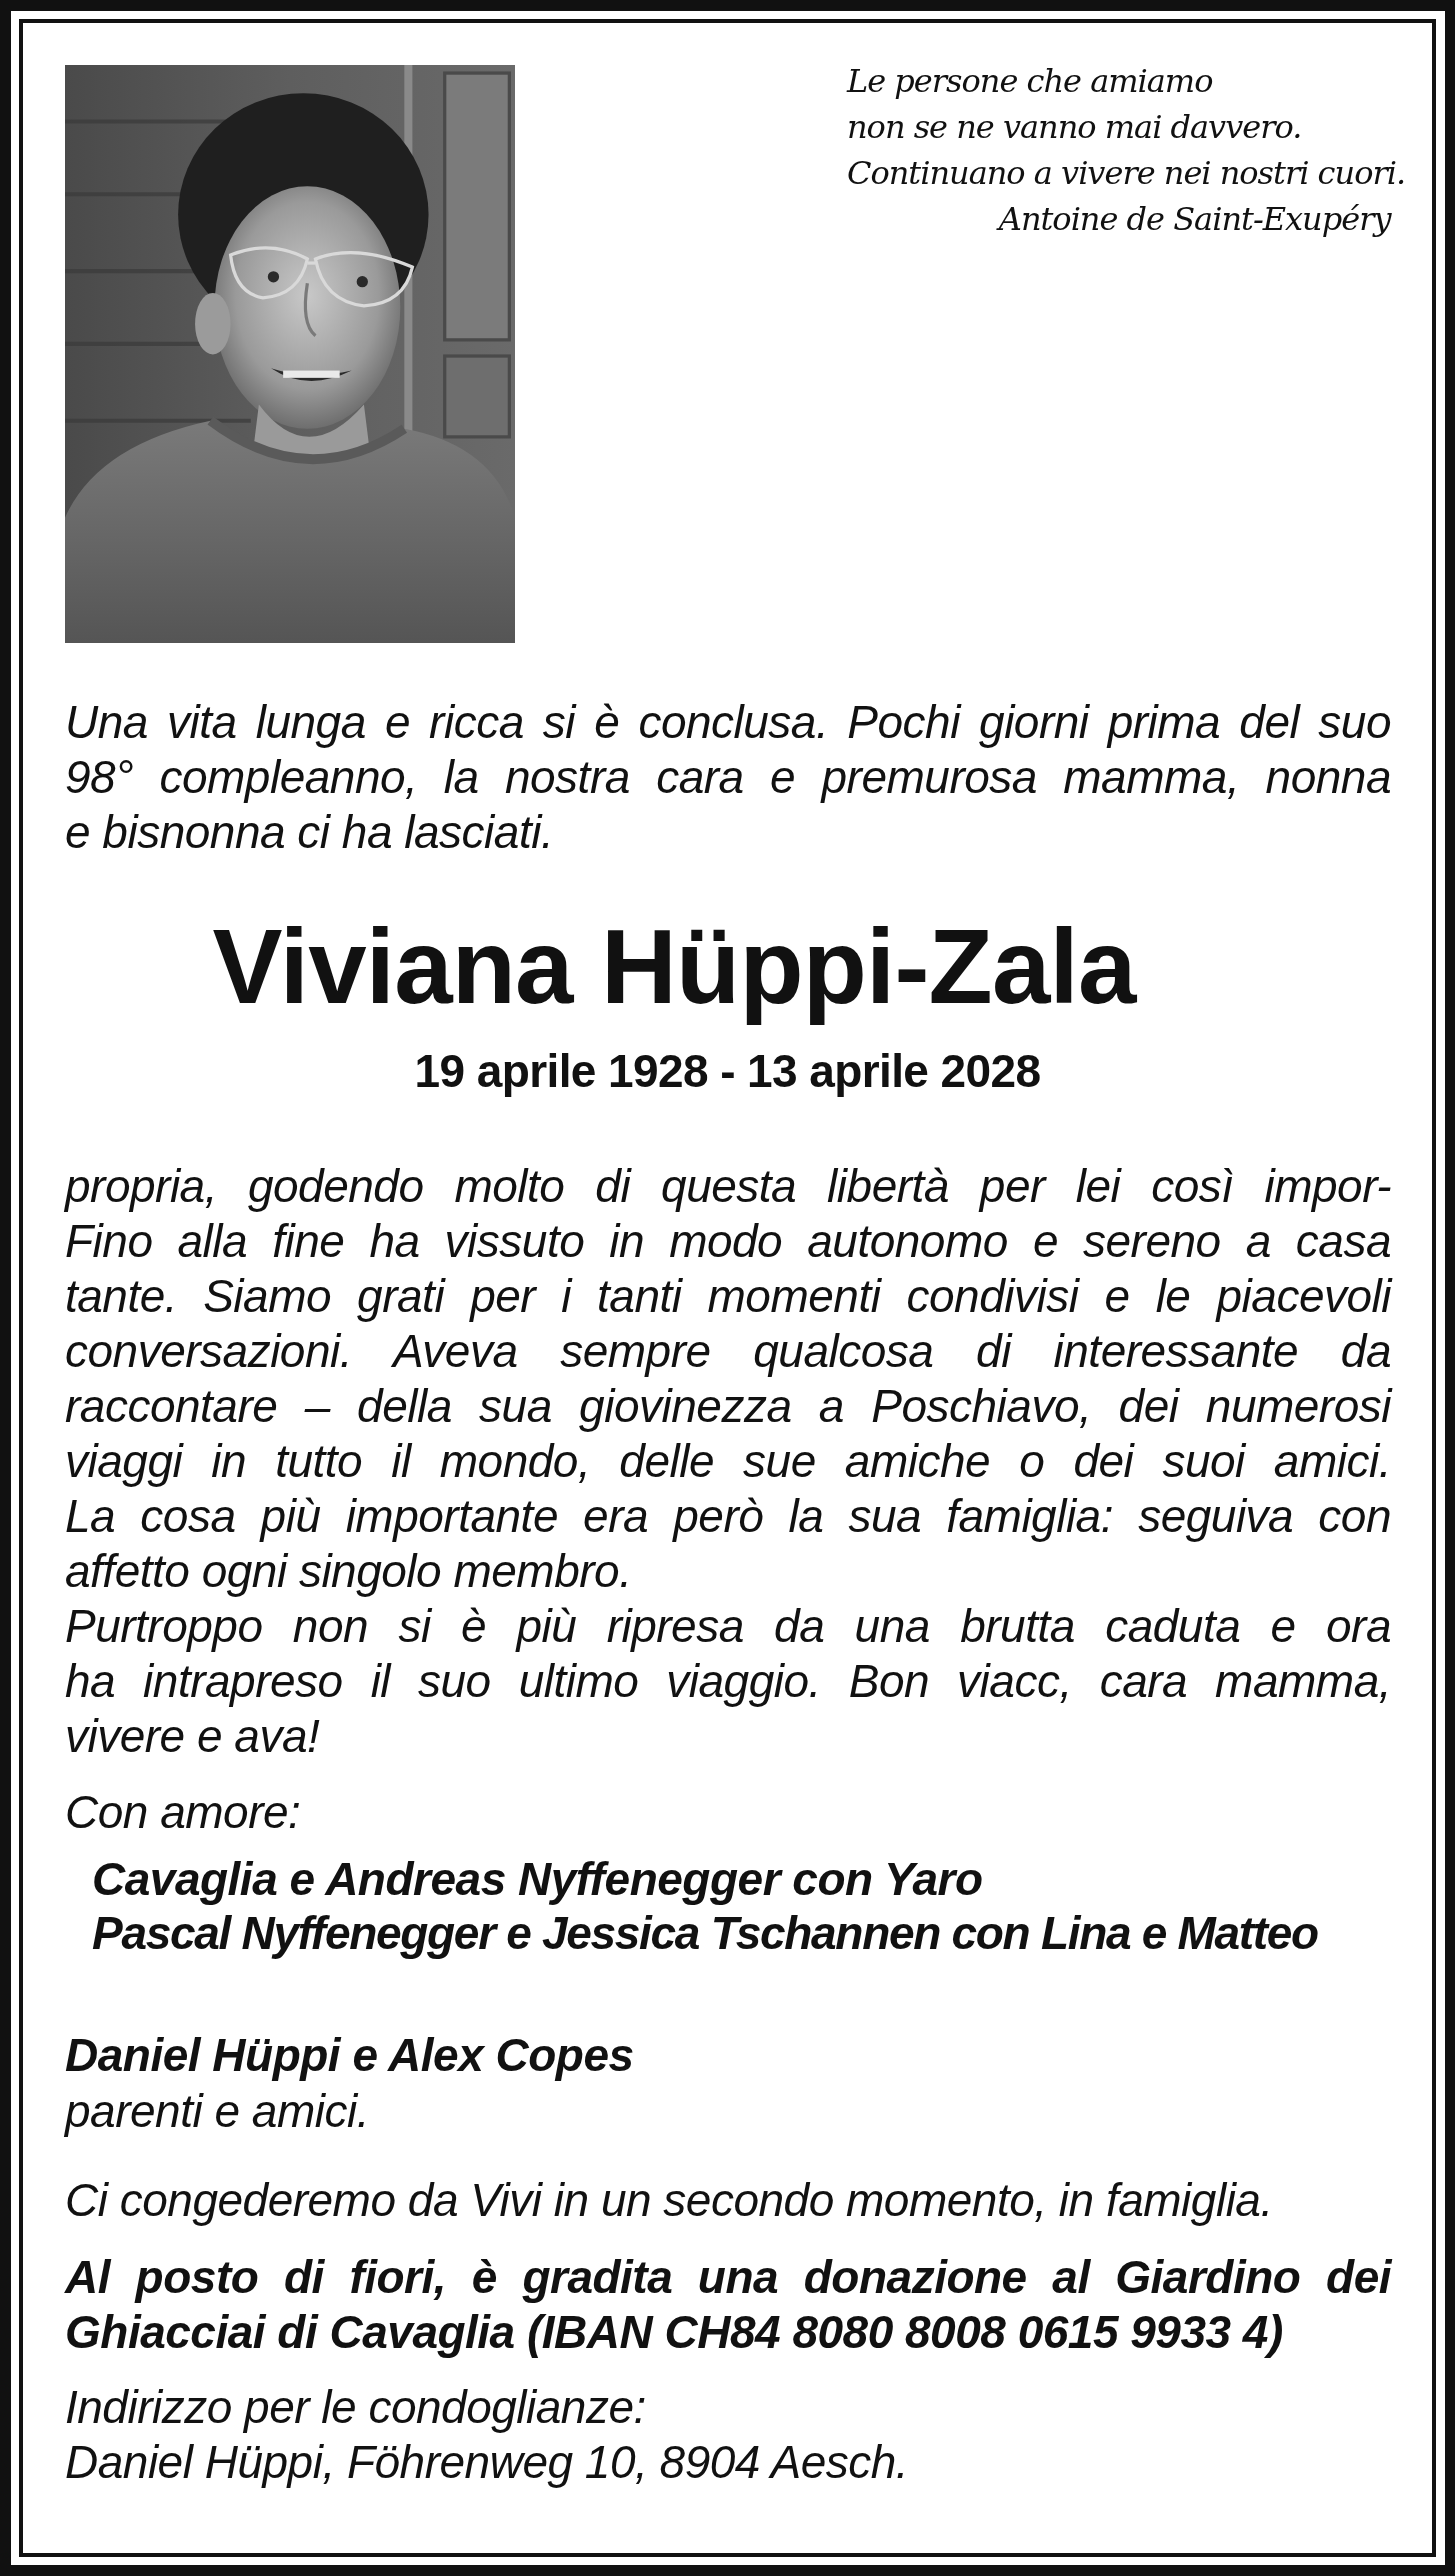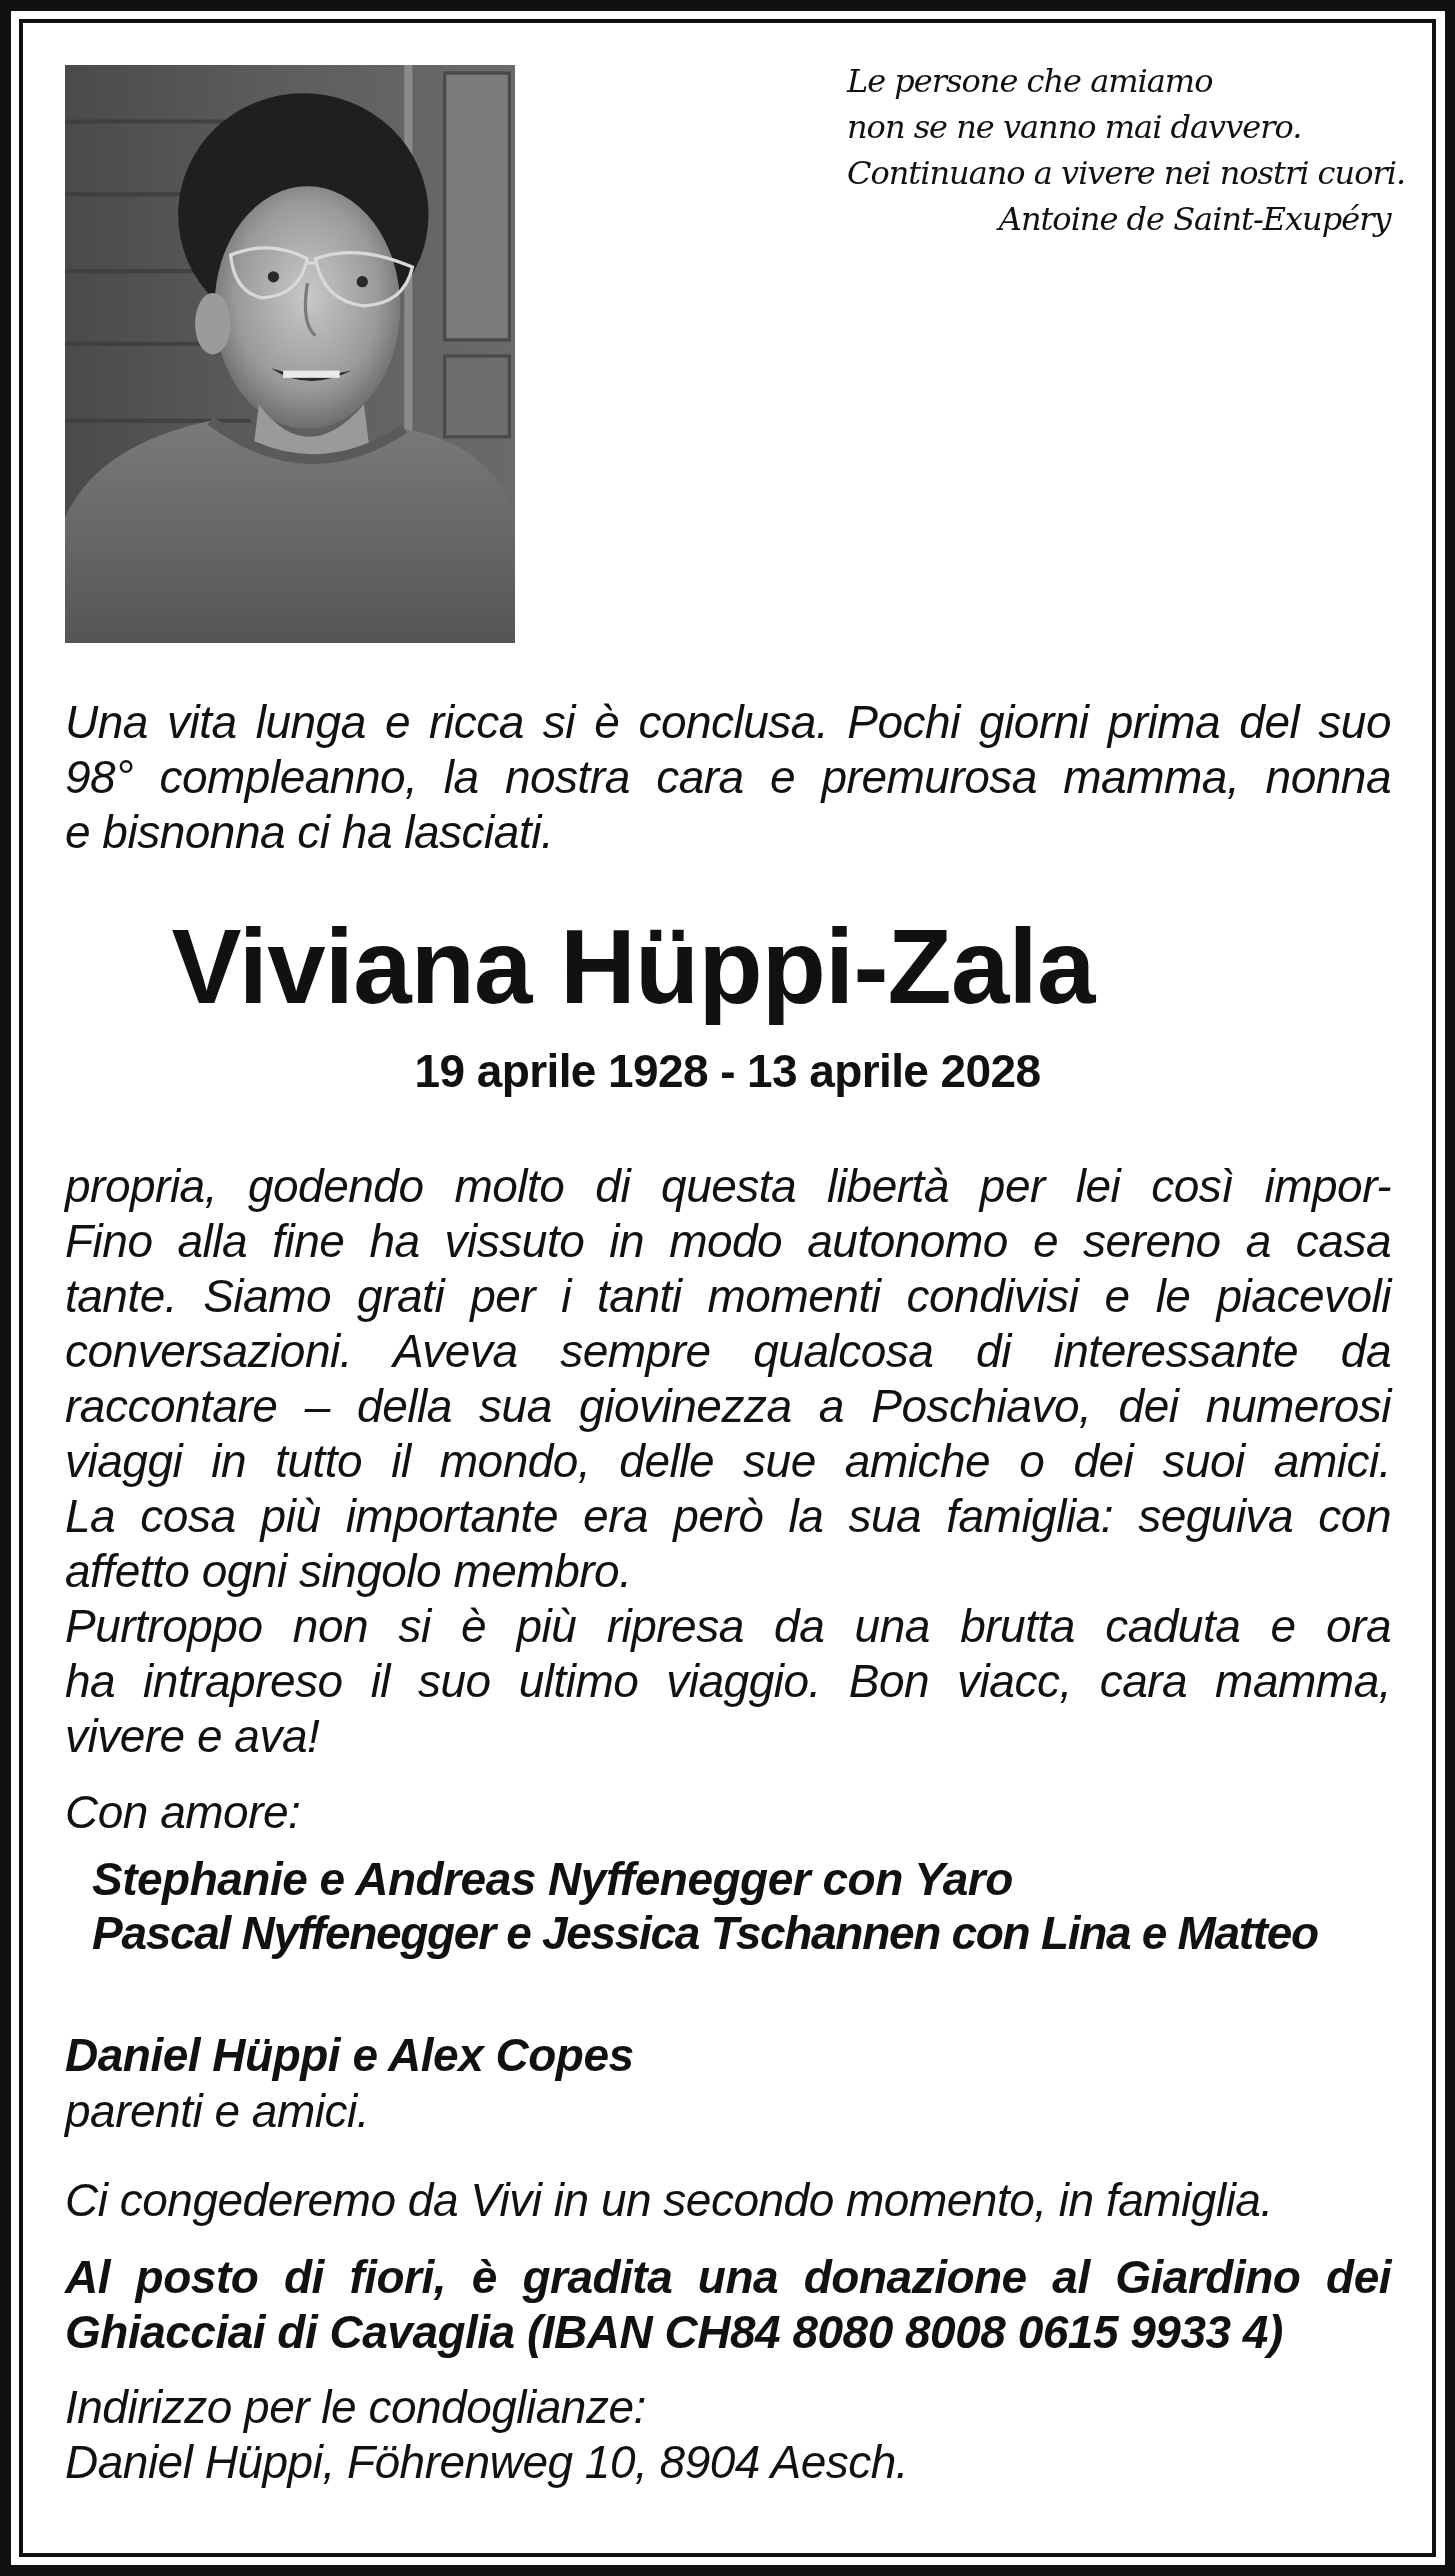--- a/index.html
+++ b/index.html
@@ -35,20 +35,21 @@
     position: absolute; left: 65px; width: 1326px;
     font-size: 46px; line-height: 55px; letter-spacing: -0.5px;
   }
   .block .l { display: block; white-space: nowrap; }
   .justify .l { text-align: justify; text-align-last: justify; white-space: normal; }
   .justify .l.last { text-align-last: left; }
   .name {
     position: absolute; left: 0; width: 1266px; top: 906px;
     text-align: center; font-weight: bold; font-size: 105px; line-height: 121px;
     letter-spacing: -0.8px;
+    padding-left: 41px;
   }
   .dates {
     position: absolute; left: 0; width: 1455px; top: 1043px;
     text-align: center; font-weight: bold; font-size: 46px; line-height: 57px;
     letter-spacing: -0.6px;
   }
   .names { font-weight: bold; font-style: italic; }
   .indent { padding-left: 27px; }
 </style>
 </head>
@@ -140,21 +141,21 @@
   <span class="l">La cosa più importante era però la sua famiglia: seguiva con</span>
   <span class="l last">affetto ogni singolo membro.</span>
   <span class="l">Purtroppo non si è più ripresa da una brutta caduta e ora</span>
   <span class="l">ha intrapreso il suo ultimo viaggio. Bon viacc, cara mamma,</span>
   <span class="l last">vivere e ava!</span>
 </div>
 
 <div class="block sans it" style="top: 1785px;">Con amore:</div>
 
 <div class="block sans names" style="top: 1852px; line-height: 54px;">
-  <span class="l indent">Stephanie e Andreas Nyffenegger con Yaro</span>
+  <span class="l indent">Cavaglia e Andreas Nyffenegger con Yaro</span>
   <span class="l indent" style="letter-spacing:-1.3px;">Pascal Nyffenegger e Jessica Tschannen con Lina e Matteo</span>
 </div>
 <div class="block sans names" style="top: 2028px;">Daniel Hüppi e Alex Copes</div>
 
 <div class="block sans it" style="top: 2084px;">parenti e amici.</div>
 
 <div class="block sans it" style="top: 2173px;">Ci congederemo da Vivi in un secondo momento, in famiglia.</div>
 
 <div class="block sans it justify" style="top: 2250px; font-weight: bold;">
   <span class="l">Al posto di fiori, è gradita una donazione al Giardino dei</span>

